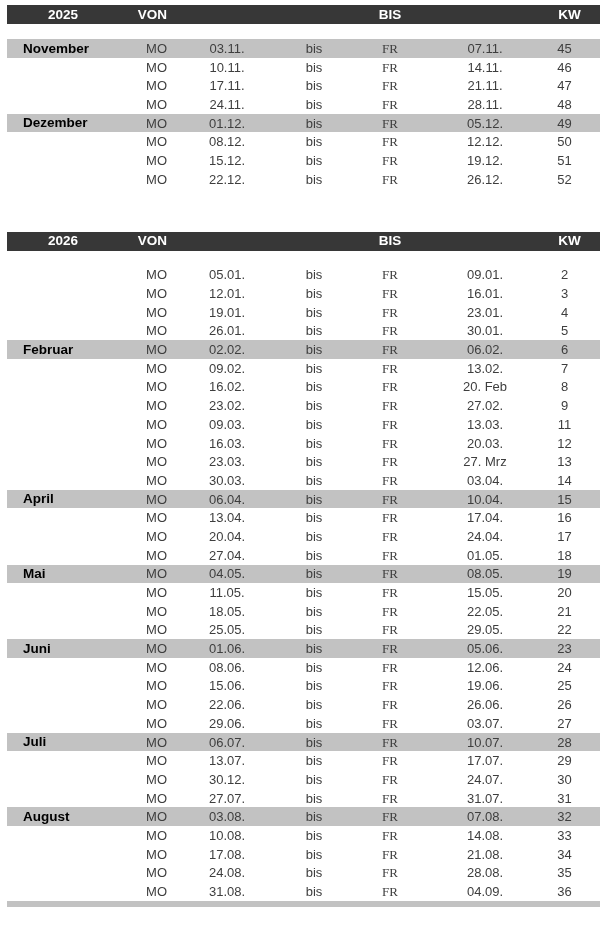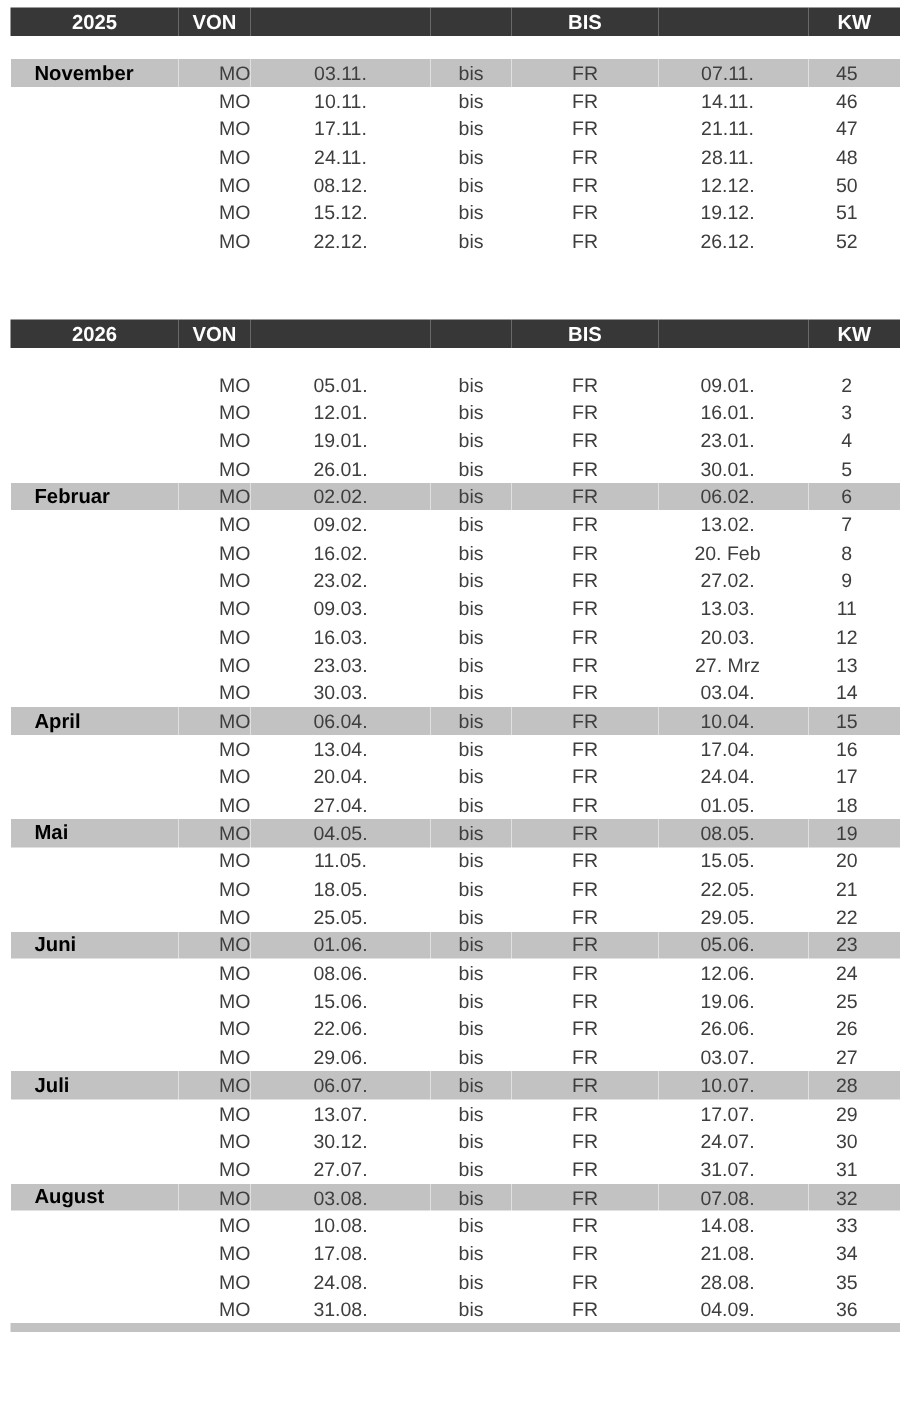--- a/index.html
+++ b/index.html
@@ -33,41 +33,41 @@
     color: var(--header-text, #ffffff);
     font-weight: bold;
     font-size: 13.5px;
     height: 19px;
     padding: 0;
     line-height: 1;
     vertical-align: middle;
     white-space: nowrap;
   }
   th.h-year { text-align: center; padding-right: 26px; margin-left: 30px; }
-  th.h-von  { text-align: center;  padding-left: 5px; }
+  th.h-von  { text-align: right;  padding-left: 5px; }
   th.h-bis  { text-align: center; }
   th.h-kw   { text-align: center; padding-right: 10px; }
 
   tr.spacer td { height: 15px; background: #ffffff; padding: 0; }
 
   tbody td {
     height: 18.7px;
     padding: 0;
     font-size: 13px;
     line-height: 1;
     vertical-align: middle;
     color: var(--text, #3e3e3e);
     white-space: nowrap;
     overflow: hidden;
   }
   .c-month { text-align: left; padding-left: 6px; }
   .c-day1  { text-align: right; padding-left: 5px; }
   .c-date1 { text-align: center; }
   .c-bis   { text-align: center; }
-  .c-day2  { text-align: center; }
+  .c-day2  { text-align: center; font-family: Liberation Serif, serif; }
   .c-date2 { text-align: center; padding-right: 8px; }
   .c-kw    { text-align: center; padding-right: 10px; }
 
   tr.month-start td { background: var(--band-bg, #c2c2c2); }
   tr.month-start .c-month {
     font-weight: bold;
     color: var(--month-text, #000000);
     font-size: 13.5px;
     padding-left: 16px;
   }
@@ -138,20 +138,29 @@
           </tr>
           <tr>
             <td class="c-month"></td>
             <td class="c-day1">MO</td>
             <td class="c-date1">24.11.</td>
             <td class="c-bis">bis</td>
             <td class="c-day2">FR</td>
             <td class="c-date2">28.11.</td>
             <td class="c-kw">48</td>
           </tr>
+          <tr class="month-start">
+            <td class="c-month">Dezember</td>
+            <td class="c-day1">MO</td>
+            <td class="c-date1">01.12.</td>
+            <td class="c-bis">bis</td>
+            <td class="c-day2">FR</td>
+            <td class="c-date2">05.12.</td>
+            <td class="c-kw">49</td>
+          </tr>
           <tr>
             <td class="c-month"></td>
             <td class="c-day1">MO</td>
             <td class="c-date1">08.12.</td>
             <td class="c-bis">bis</td>
             <td class="c-day2">FR</td>
             <td class="c-date2">12.12.</td>
             <td class="c-kw">50</td>
           </tr>
           <tr>

